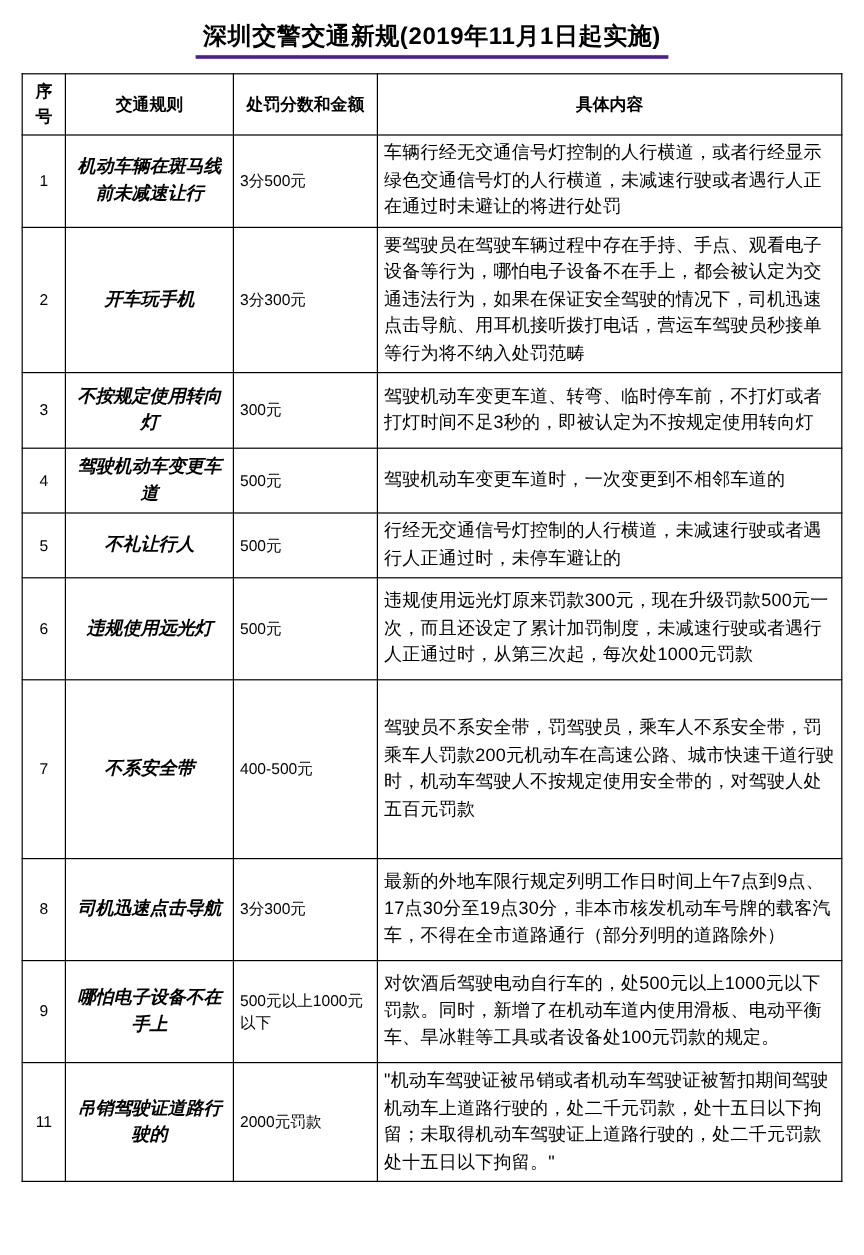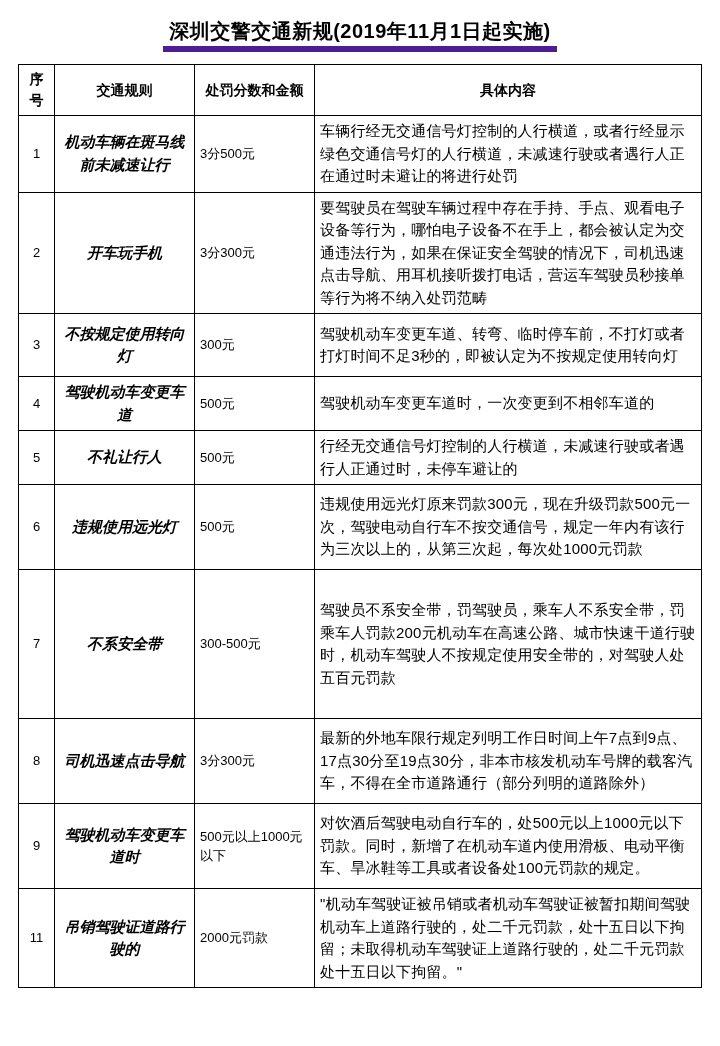--- a/index.html
+++ b/index.html
@@ -26,21 +26,21 @@
     text-align: center;
     margin: 6px 0 12px 0;
   }
   .title-bar .title-text {
     display: inline-block;
     font-size: 20px;
     font-weight: bold;
     letter-spacing: 0.5px;
     color: #000;
     padding: 2px 6px;
-    border-bottom: 6px solid #4c1d95;
+    border-bottom: 3px solid #4c1d95;
     line-height: 1.3;
   }
   table.rules {
     border-collapse: collapse;
     width: 100%;
     table-layout: fixed;
     font-size: 12.5px;
   }
   table.rules th, table.rules td {
     border: 1px solid #000;
@@ -143,37 +143,37 @@
       <tr data-row="5">
         <td class="no">5</td>
         <td class="rule">不礼让行人</td>
         <td class="pen">500元</td>
         <td class="desc">行经无交通信号灯控制的人行横道，未减速行驶或者遇行人正通过时，未停车避让的</td>
       </tr>
       <tr data-row="6">
         <td class="no">6</td>
         <td class="rule">违规使用远光灯</td>
         <td class="pen">500元</td>
-        <td class="desc">违规使用远光灯原来罚款300元，现在升级罚款500元一次，驾驶电动自行车不按交通信号，规定一年内有该行为三次以上的，从第三次起，每次处1000元罚款</td>
+        <td class="desc">违规使用远光灯原来罚款300元，现在升级罚款500元一次，而且还设定了累计加罚制度，未减速行驶或者遇行人正通过时，从第三次起，每次处1000元罚款</td>
       </tr>
       <tr data-row="7">
         <td class="no">7</td>
         <td class="rule">不系安全带</td>
-        <td class="pen">300-500元</td>
+        <td class="pen">400-500元</td>
         <td class="desc">驾驶员不系安全带，罚驾驶员，乘车人不系安全带，罚乘车人罚款200元机动车在高速公路、城市快速干道行驶时，机动车驾驶人不按规定使用安全带的，对驾驶人处五百元罚款</td>
       </tr>
       <tr data-row="8">
         <td class="no">8</td>
         <td class="rule">司机迅速点击导航</td>
         <td class="pen">3分300元</td>
         <td class="desc">最新的外地车限行规定列明工作日时间上午7点到9点、17点30分至19点30分，非本市核发机动车号牌的载客汽车，不得在全市道路通行（部分列明的道路除外）</td>
       </tr>
       <tr data-row="9">
         <td class="no">9</td>
-        <td class="rule">驾驶机动车变更车道时</td>
+        <td class="rule">哪怕电子设备不在手上</td>
         <td class="pen">500元以上1000元以下</td>
         <td class="desc">对饮酒后驾驶电动自行车的，处500元以上1000元以下罚款。同时，新增了在机动车道内使用滑板、电动平衡车、旱冰鞋等工具或者设备处100元罚款的规定。</td>
       </tr>
       <tr data-row="11">
         <td class="no">11</td>
         <td class="rule">吊销驾驶证道路行驶的</td>
         <td class="pen">2000元罚款</td>
         <td class="desc">"机动车驾驶证被吊销或者机动车驾驶证被暂扣期间驾驶机动车上道路行驶的，处二千元罚款，处十五日以下拘留；未取得机动车驾驶证上道路行驶的，处二千元罚款处十五日以下拘留。"</td>
       </tr>
     </tbody>

